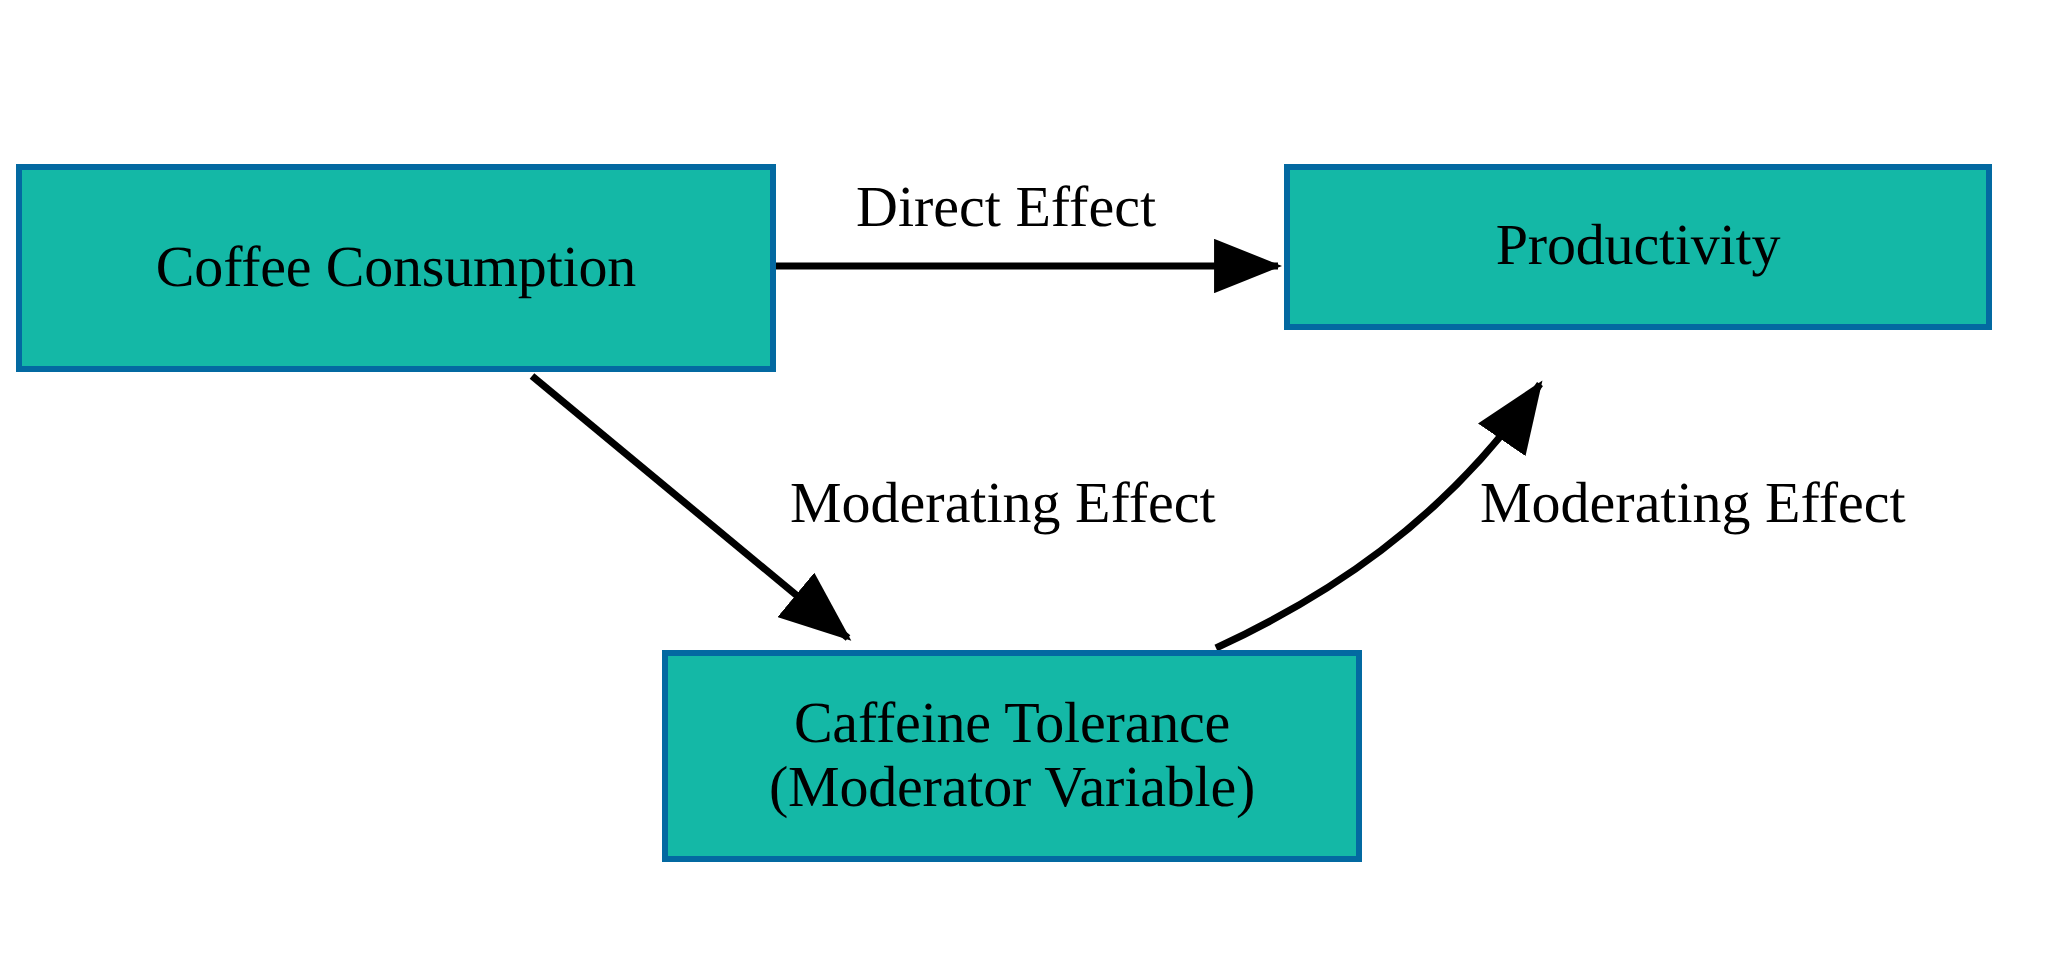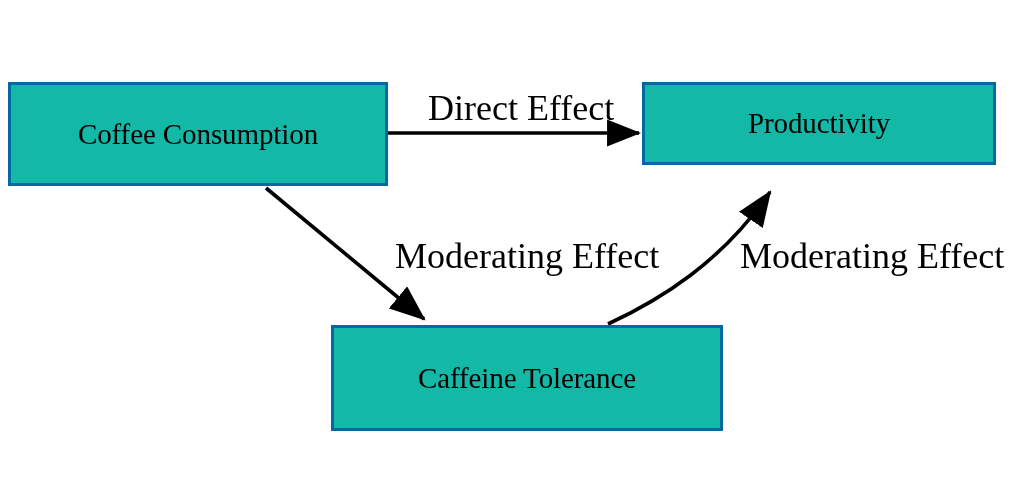--- a/index.html
+++ b/index.html
@@ -53,26 +53,26 @@
   }
   #node-dependent {
     left: 642px;
     top: 82px;
     width: 354px;
     height: 83px;
   }
   #node-moderator {
     left: 331px;
     top: 325px;
-    width: 392px;
+    width: 350px;
     height: 106px;
   }
   .edge-label {
     position: absolute;
-    font-size: 36px;
+    font-size: 29px;
     white-space: nowrap;
     color: #000000;
     z-index: 3;
     line-height: 1;
   }
   #label-direct-effect {
     left: 428px;
     top: 90px;
   }
   #label-moderating-effect-left {
@@ -106,20 +106,21 @@
   <div class="node-box" id="node-independent">
     <span class="node-line">Coffee Consumption</span>
   </div>
 
   <div class="node-box" id="node-dependent">
     <span class="node-line">Productivity</span>
   </div>
 
   <div class="node-box" id="node-moderator">
     <span class="node-line">Caffeine Tolerance</span>
+    <span class="node-line">(Moderator Variable)</span>
   </div>
 
   <div class="edge-label" id="label-direct-effect">Direct Effect</div>
 
   <div class="edge-label" id="label-moderating-effect-left">Moderating Effect</div>
 
   <div class="edge-label" id="label-moderating-effect-right">Moderating Effect</div>
 
 </div>
 

